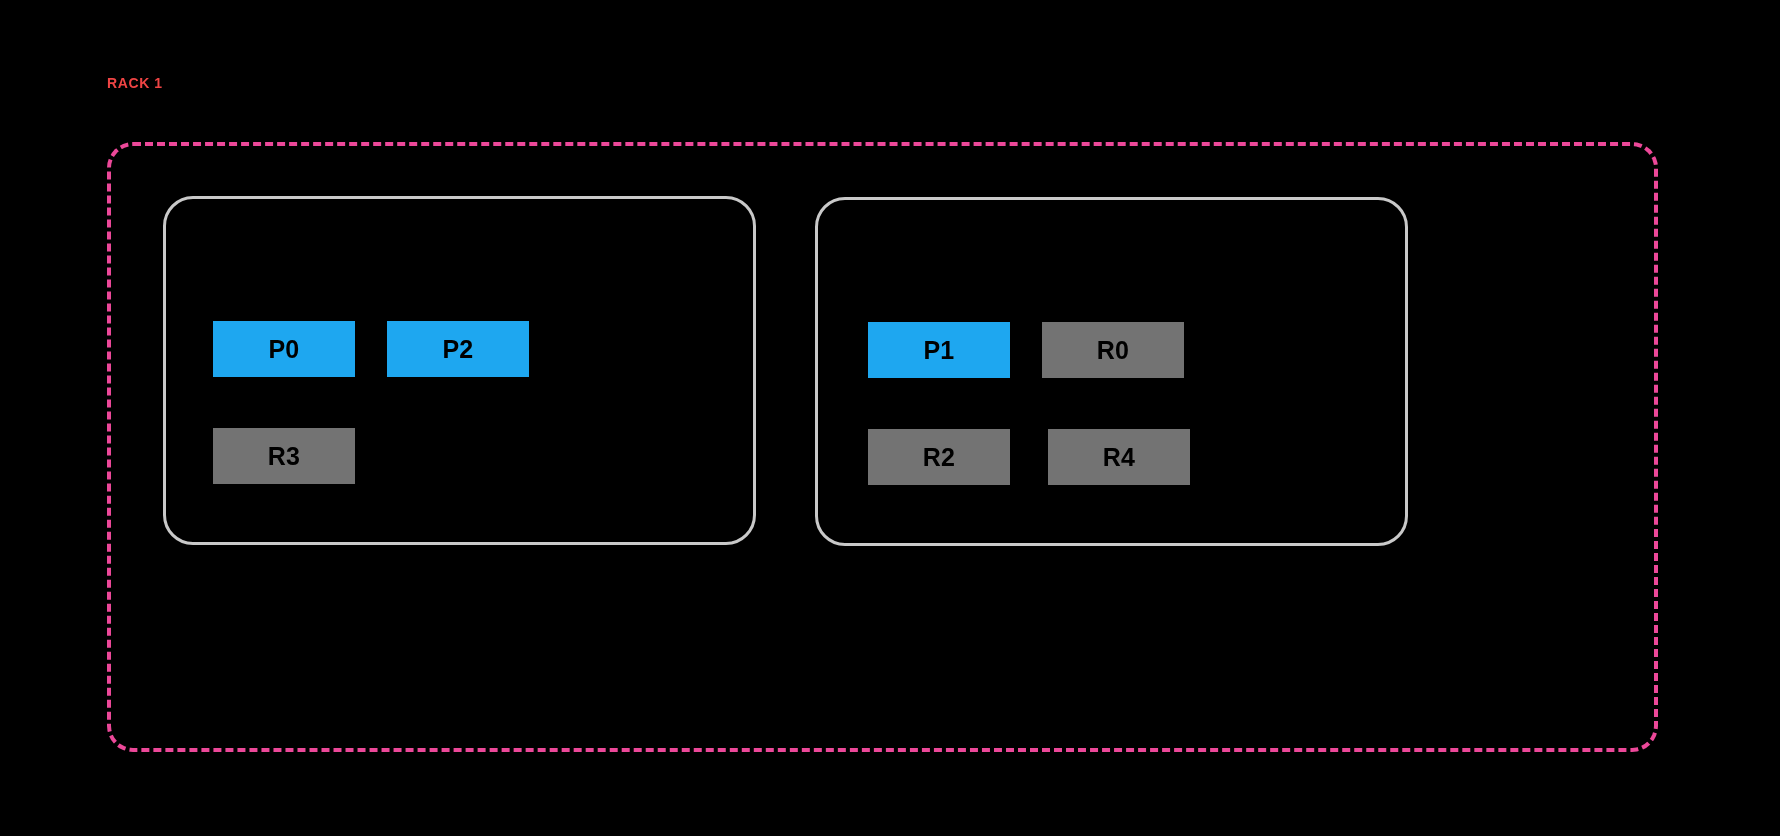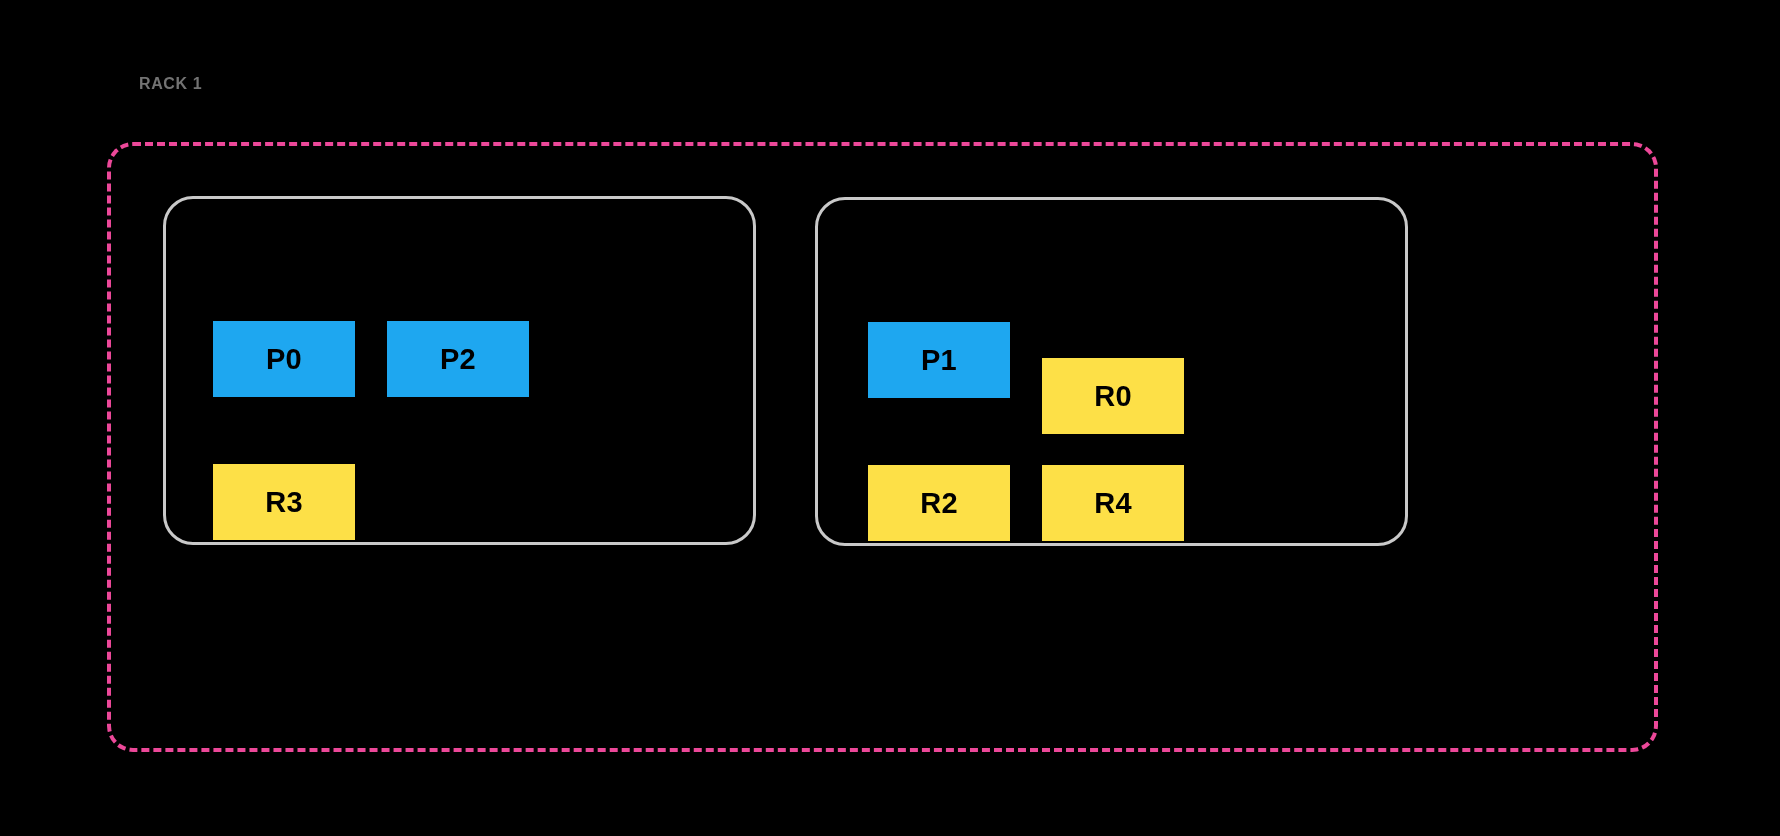--- a/index.html
+++ b/index.html
@@ -24,27 +24,26 @@
     width: 1780px;
     height: 836px;
     background: #000000;
   }
 
   
   .rack-label {
     position: absolute;
     left: 107px;
     top: 76px;
-    font-size: 16px;
+    font-size: 14px;
     font-weight: bold;
     letter-spacing: 0.6px;
-    color: #737373;
+    color: #ef4444;
     white-space: nowrap;
     line-height: 1;
-    margin-left: 32px;
   }
 
   
   .rack-boundary {
     position: absolute;
     left: 107px;
     top: 142px;
     width: 1551px;
     height: 610px;
     box-sizing: border-box;
@@ -77,40 +76,40 @@
   
   .box-row {
     position: absolute;
     display: flex;
     flex-direction: row;
     align-items: flex-start;
   }
   .node-panel-0 .row-0 { left: 47px;  top: 122px; }
   .node-panel-0 .row-1 { left: 47px;  top: 229px; }
   .node-panel-1 .row-0 { left: 50px;  top: 122px; }
-  .node-panel-1 .row-1 { left: 50px;  top: 229px; }
+  .node-panel-1 .row-1 { left: 50px;  top: 229px; gap: 6px; }
 
   .cell {
     width: 142px;
-    height: 76px;
+    height: 56px;
     margin-right: 32px;
     display: flex;
     align-items: center;
     justify-content: center;
-    font-size: 29px;
+    font-size: 25px;
     font-weight: bold;
     color: #000000;
     line-height: 1;
     letter-spacing: 0.2px;
     flex: none;
   }
   .cell:last-child { margin-right: 0; }
 
   .cell.partition { background: #1ea7f0; }
-  .cell.replica   { background: #fde047; margin-top: 36px; }
+  .cell.replica   { background: #737373; }
   .cell.empty     { background: transparent; color: transparent; }
 </style>
 </head>
 <body>
 
 <div id="stage">
 
   <div class="rack-label">RACK 1</div>
 
   <div class="rack-boundary"></div>

